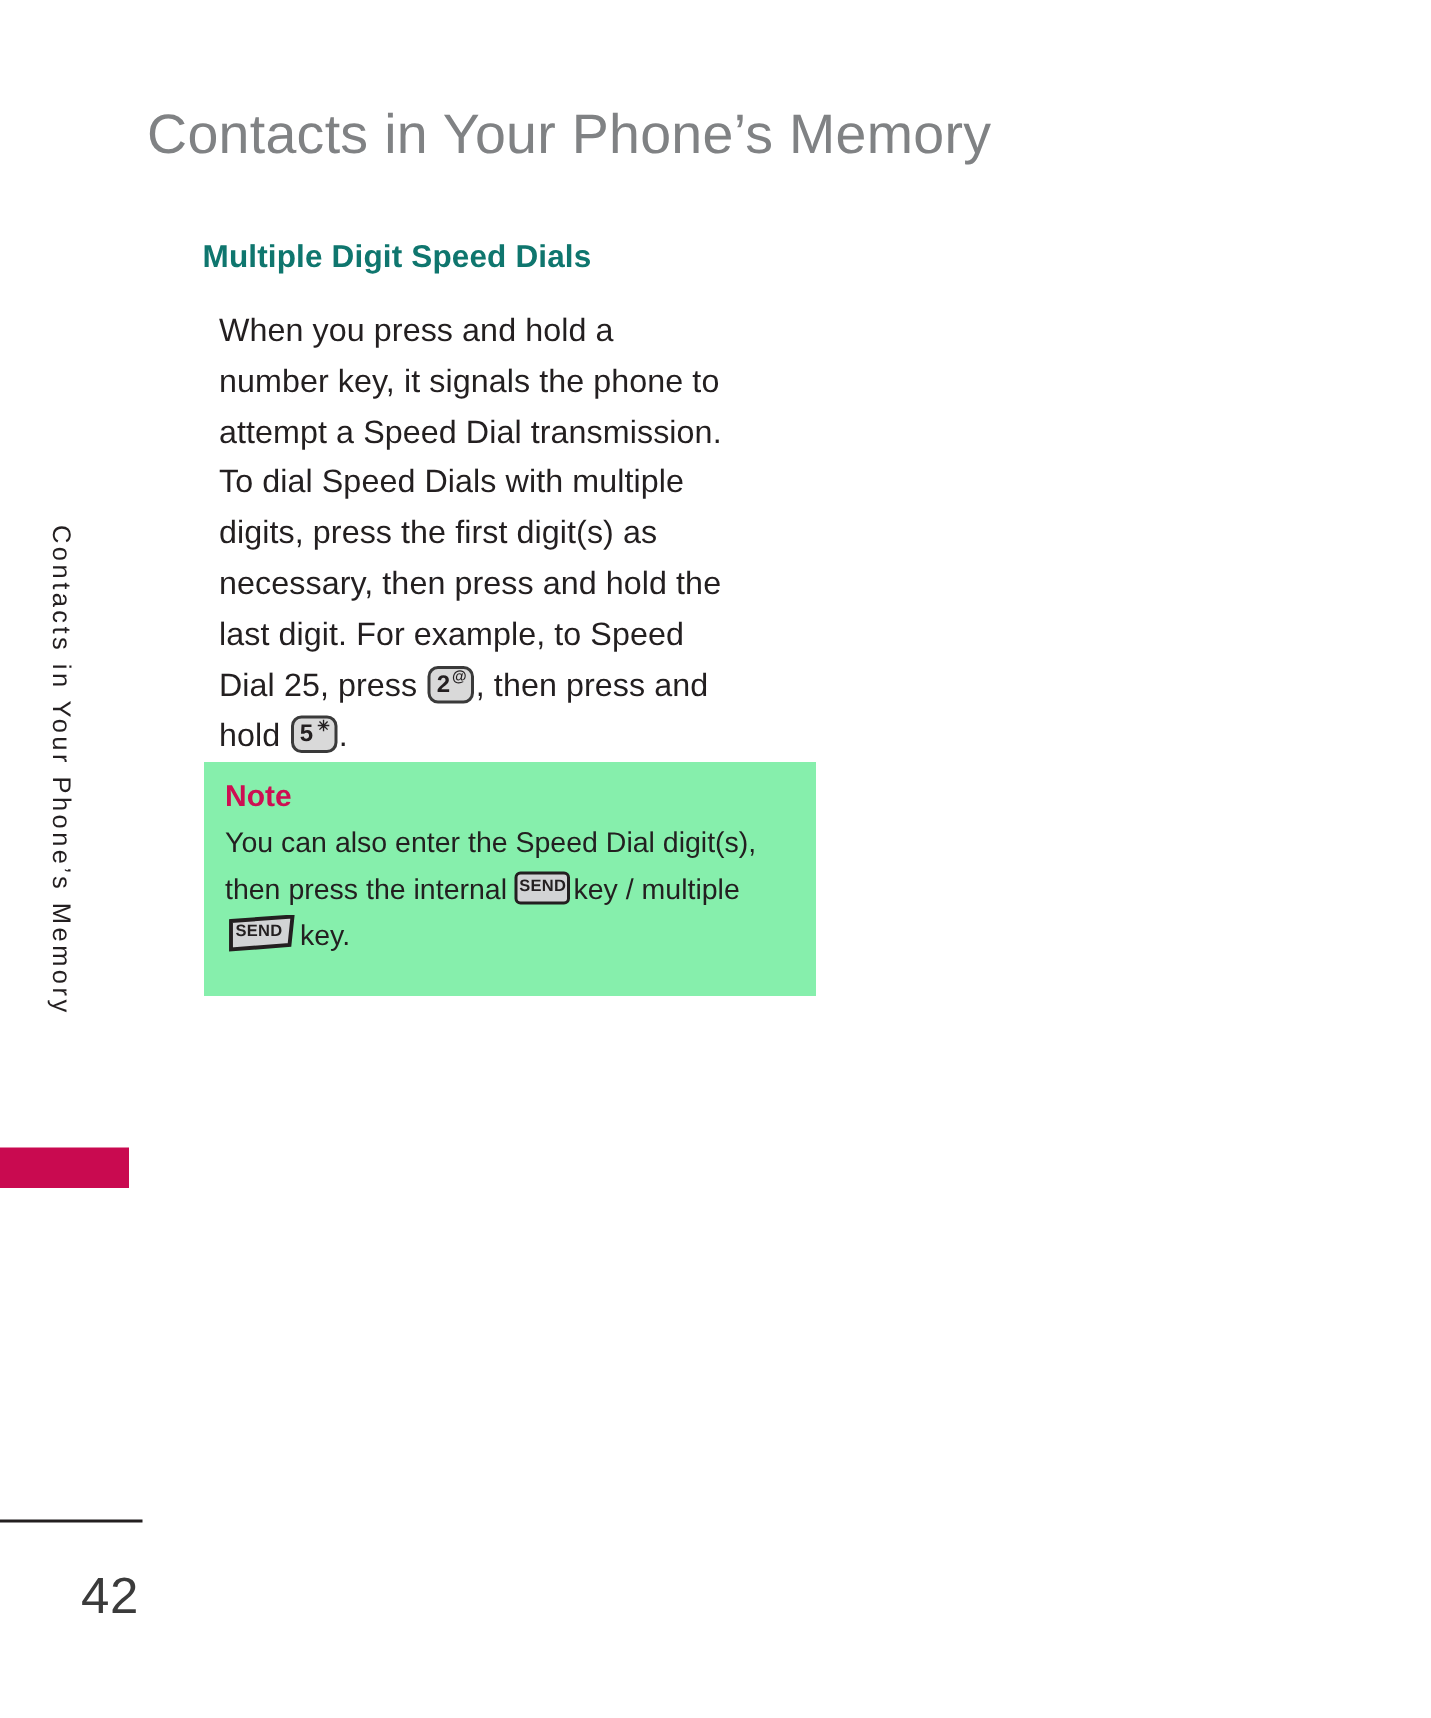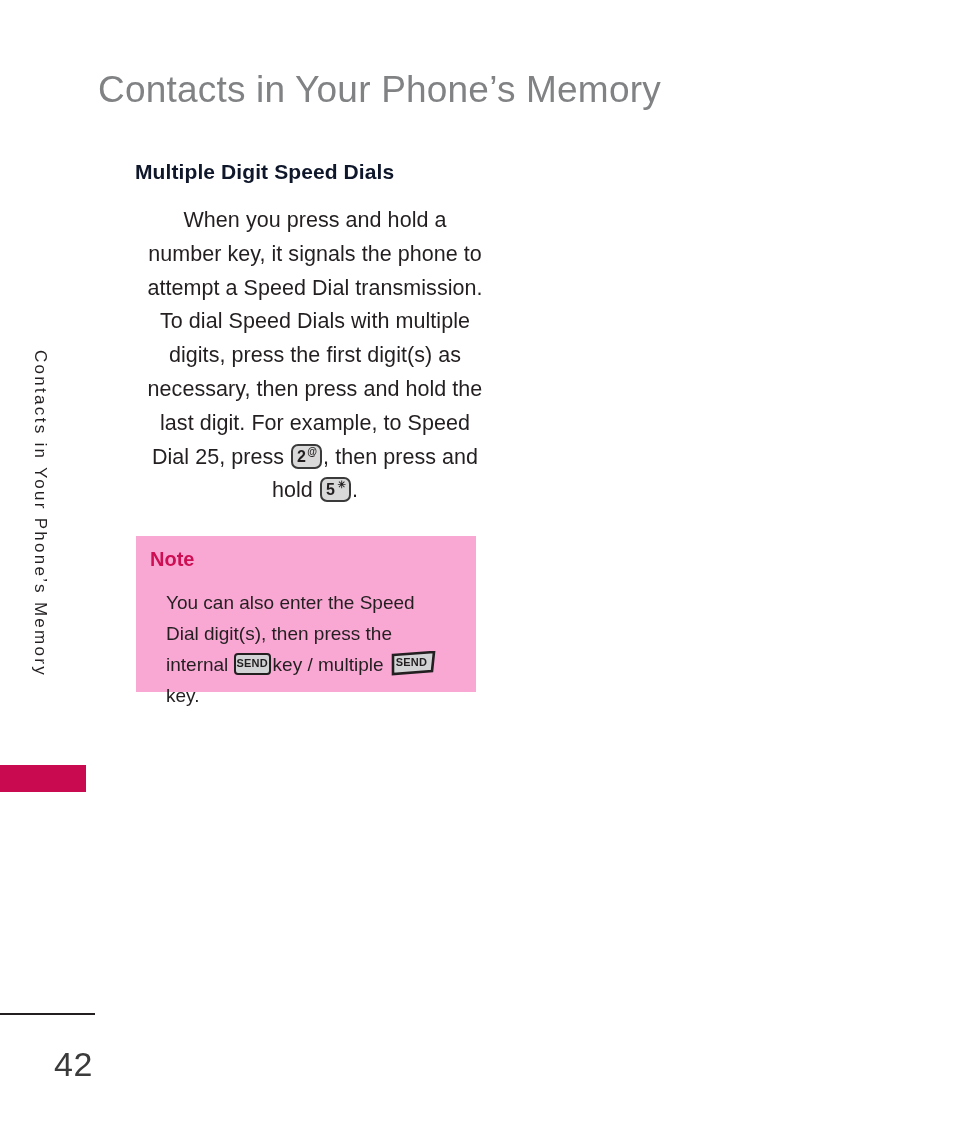--- a/index.html
+++ b/index.html
@@ -59,31 +59,30 @@
   
   .content {
     position: absolute;
     left: 135px;
     top: 160px;
     width: 360px;
   }
   .subhead {
     font-size: 21px;
     font-weight: 700;
-    color: #0f172a;
+    color: #0f766e;
     margin: 0 0 20px 0;
     letter-spacing: 0.1px;
   }
   .body-par {
     font-size: 21.5px;
     line-height: 33.8px;
     color: #231f20;
     margin: 11px;
     letter-spacing: 0.05px;
-    text-align: center;
   }
 
   
   .keycap {
     display: inline-block;
     position: relative;
     width: 31px;
     height: 25px;
     border: 2.3px solid #3a3a3a;
     border-radius: 7px;
@@ -108,38 +107,38 @@
     font-size: 10px;
     line-height: 11px;
     font-weight: 700;
     color: #231f20;
   }
 
   
   .note-box {
     position: absolute;
     left: 136px;
-    top: 536px;
-    width: 340px;
+    top: 508px;
+    width: 408px;
     height: 156px;
-    background: #f9a8d4;
+    background: #86efac;
     box-sizing: border-box;
     padding: 12px 16px 0 14px;
   }
   .note-title {
     font-size: 20px;
     font-weight: 700;
     color: #ce0e52;
     margin: 0 0 4px 0;
   }
   .note-body {
     font-size: 19px;
     line-height: 31px;
     color: #231f20;
-    margin: 16px;
+    margin: 0;
   }
 
   
   .send-key {
     display: inline-block;
     position: relative;
     width: 37px;
     height: 22px;
     border: 2.6px solid #231f20;
     border-radius: 4px;

